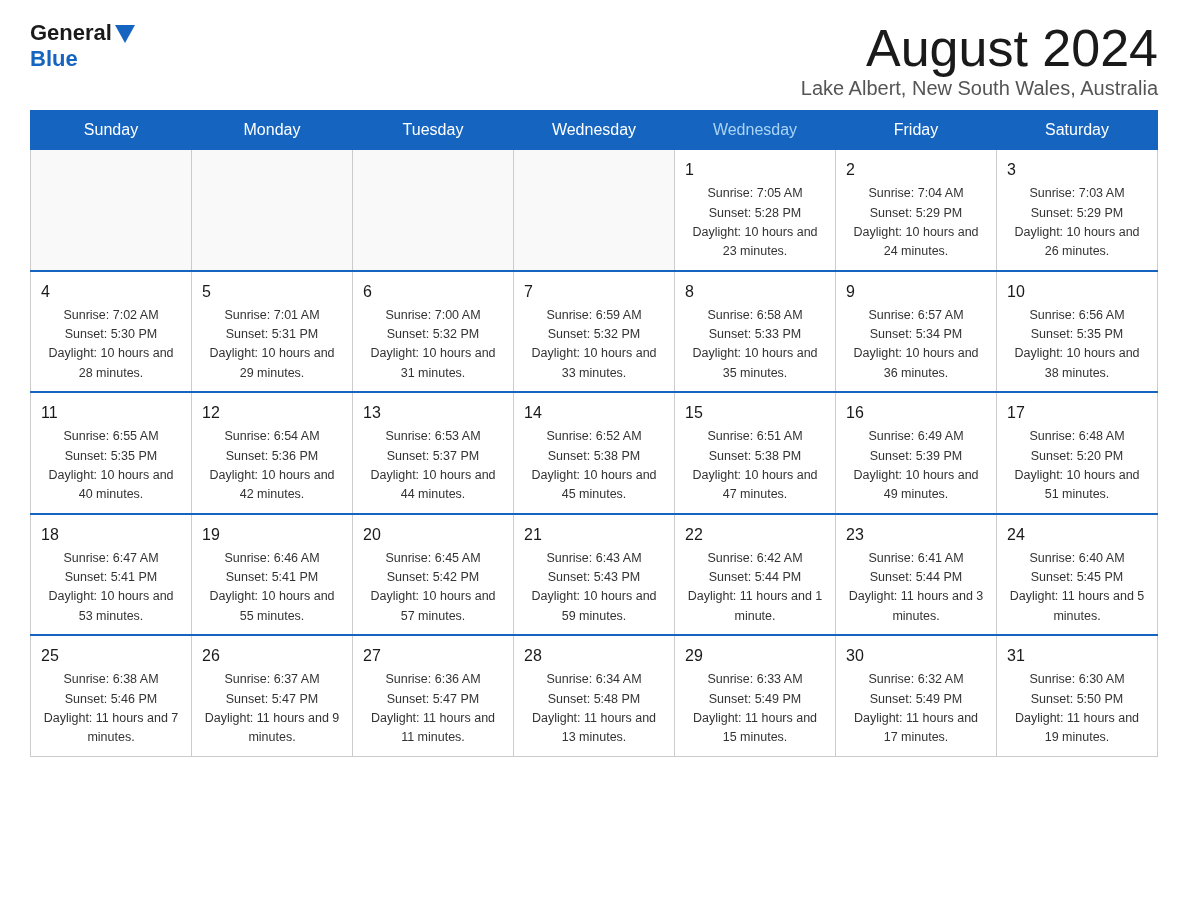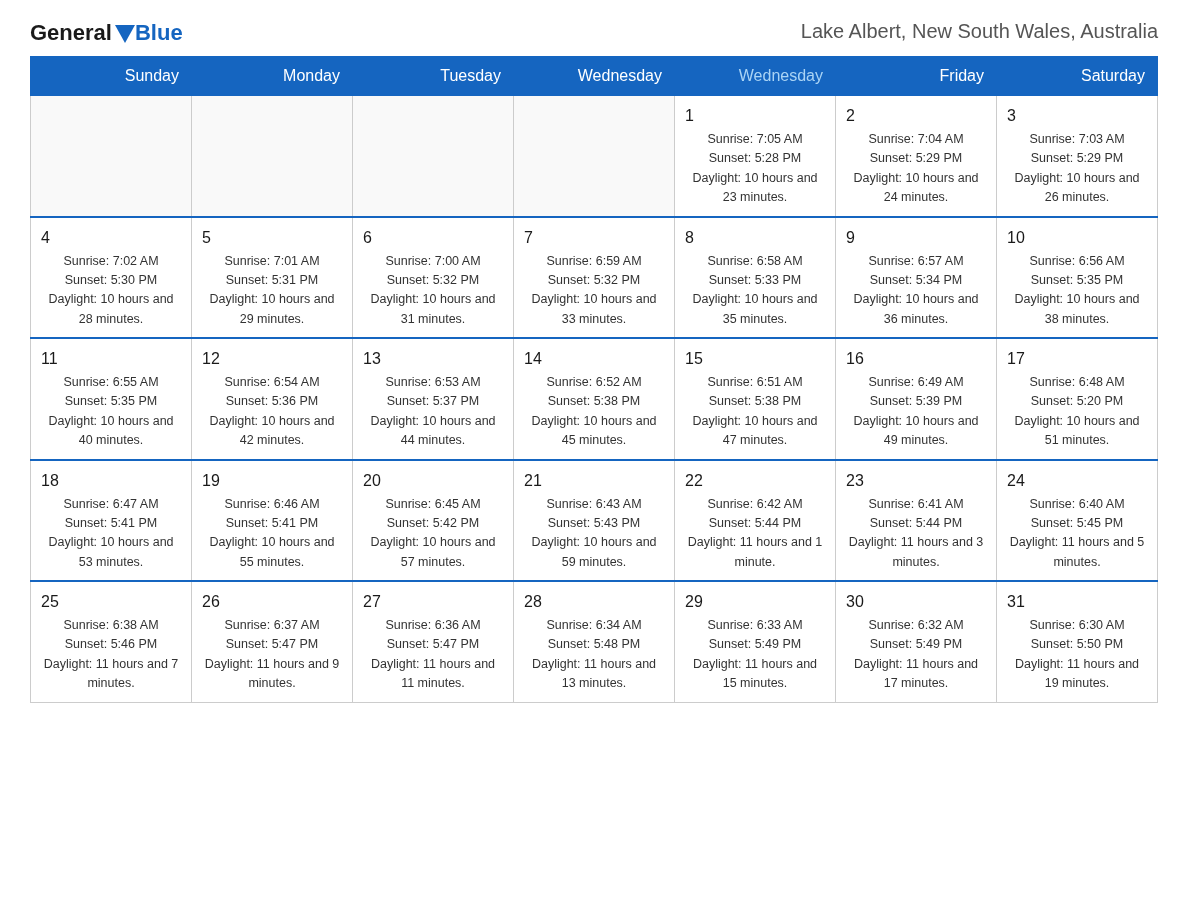--- a/index.html
+++ b/index.html
@@ -12,21 +12,21 @@
       min-height: 918px;
     }
     .header {
       display: flex;
       justify-content: space-between;
       align-items: flex-start;
       margin-bottom: 10px;
     }
     .logo {
       display: flex;
-      flex-direction: row;
+      flex-direction: column;
       align-items: flex-start;
     }
     .logo-general {
       font-size: 22px;
       font-weight: bold;
       color: #1a1a1a;
       display: flex;
       align-items: center;
     }
     .logo-triangle {
@@ -59,21 +59,21 @@
     }
     .calendar {
       width: 100%;
       border-collapse: collapse;
       margin-top: 8px;
     }
     .calendar th {
       background-color: #1565c0;
       color: #fff;
       padding: 10px 12px;
-      text-align: right;
+      text-align: center;
       font-size: 16px;
       font-weight: normal;
       border: 1px solid #1565c0;
     }
     .calendar td {
       vertical-align: top;
       padding: 8px 10px;
       border: 1px solid #ccc;
       border-top: 2px solid #1565c0;
       width: 14.28%;
@@ -111,20 +111,21 @@
 
 <div class="header">
   <div class="logo">
     <div class="logo-general">
       <span>General</span>
       <div class="logo-triangle"></div>
     </div>
     <div class="logo-blue">Blue</div>
   </div>
   <div class="title-section">
+    <div class="month-title">August 2024</div>
     <div class="location-title">Lake Albert, New South Wales, Australia</div>
   </div>
 </div>
 
 <table class="calendar">
   <thead>
     <tr>
     <th>Sunday</th>
         <th>Monday</th>
         <th>Tuesday</th>

